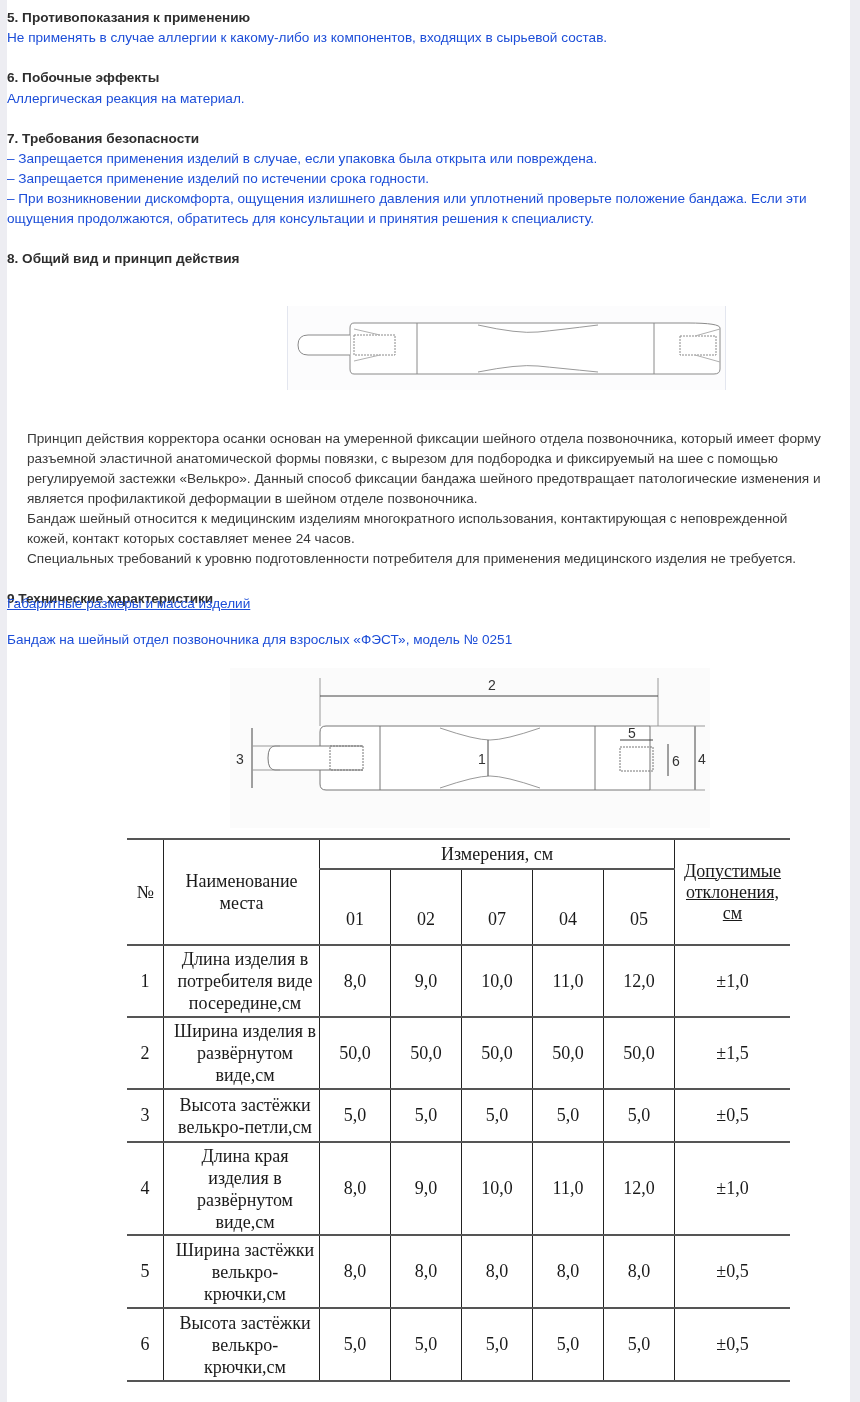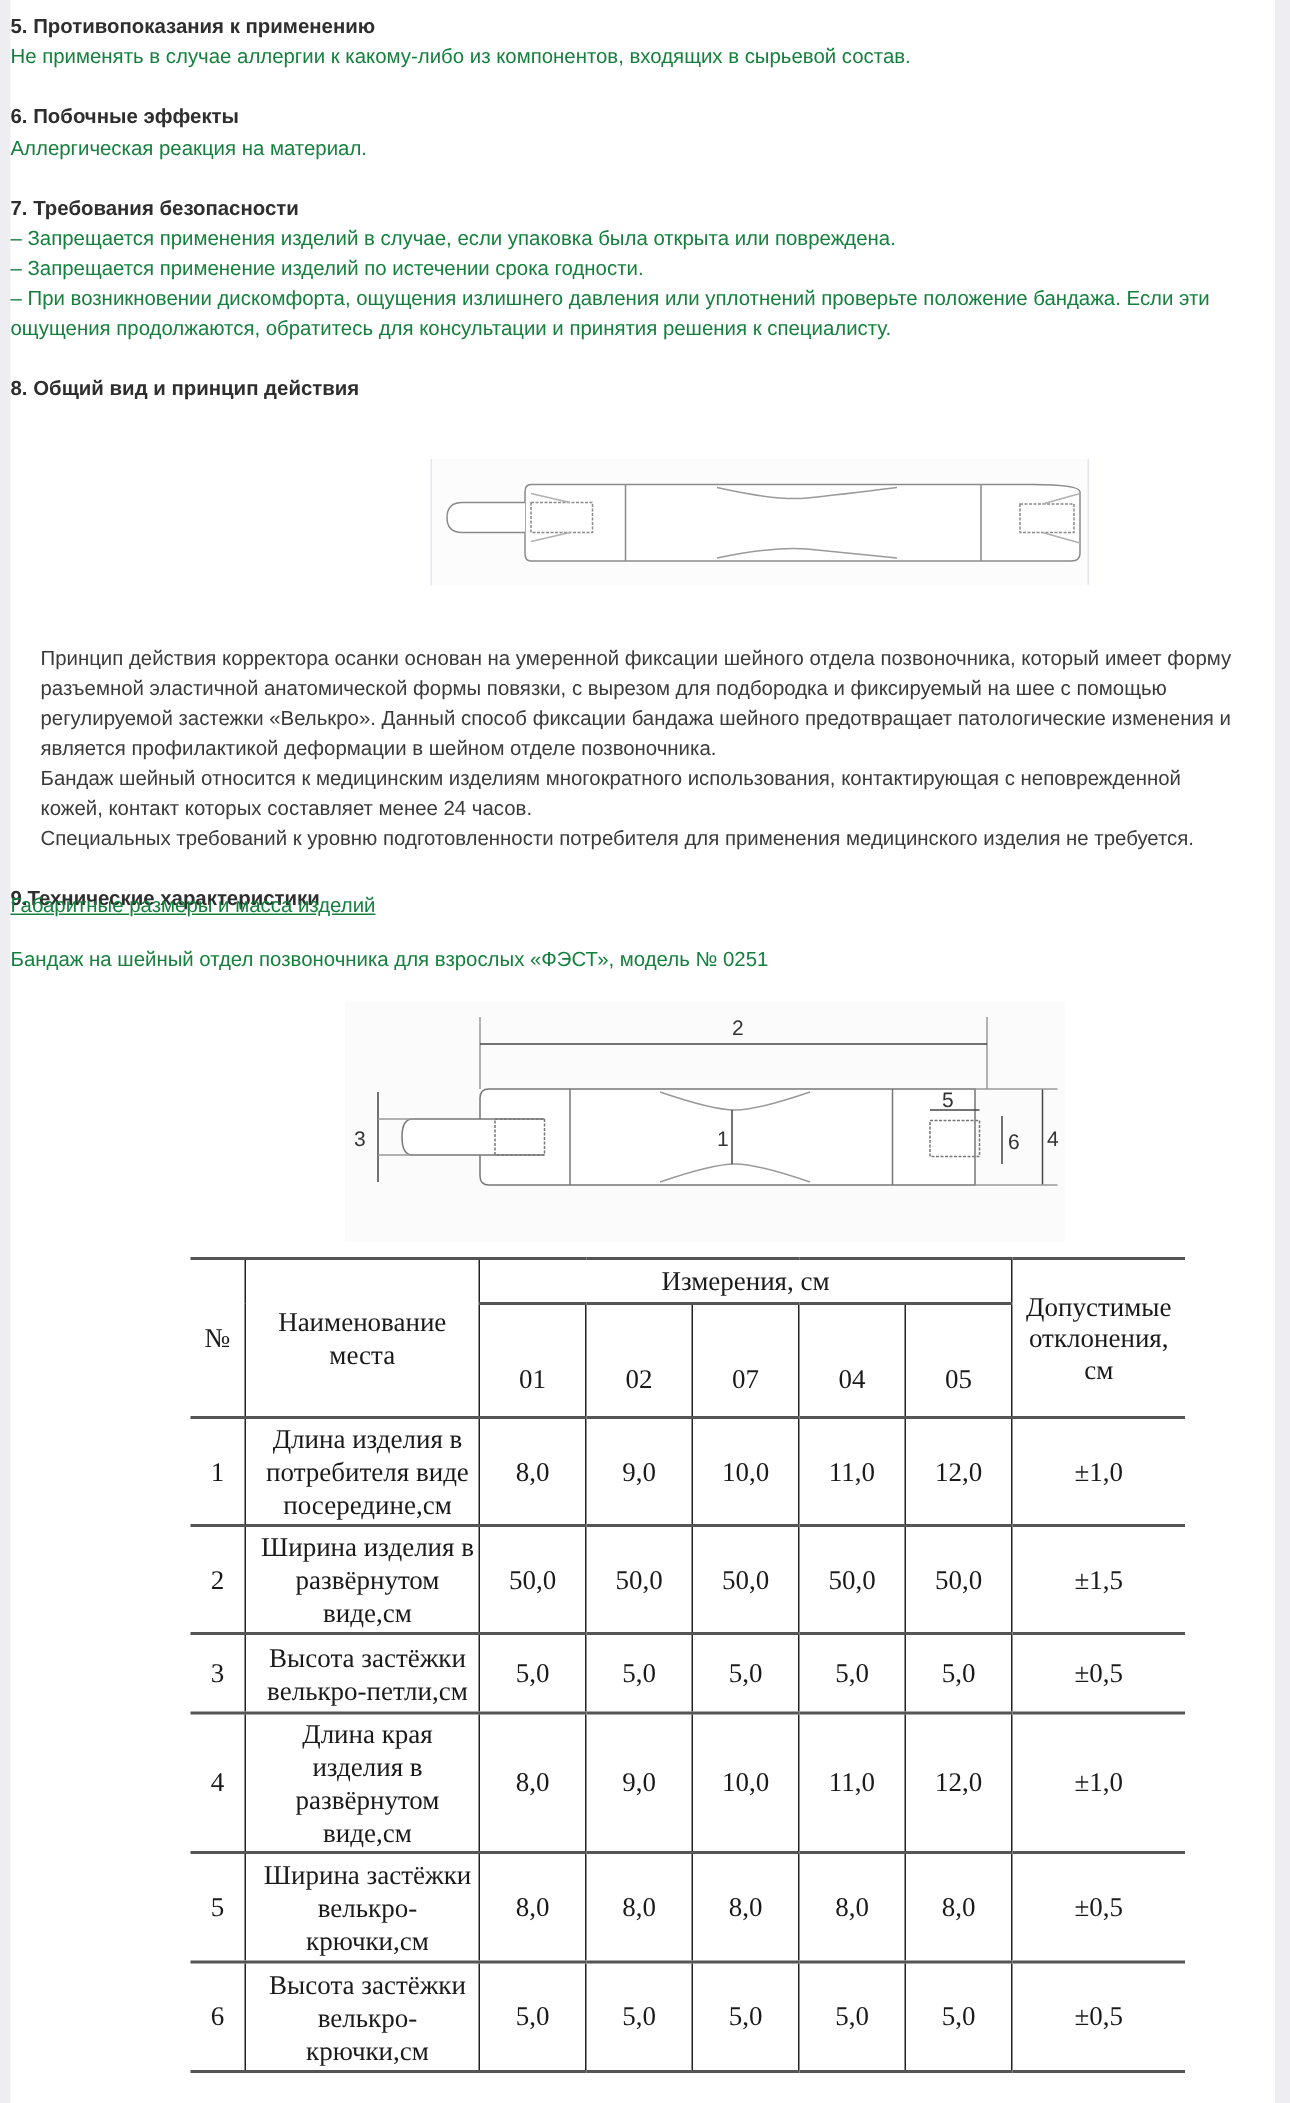--- a/index.html
+++ b/index.html
@@ -6,21 +6,21 @@
   body {
     width: 860px; height: 1402px; position: relative; overflow: hidden;
     background: #ffffff;
     font-family: "Liberation Sans", sans-serif;
     color: #333333;
   }
   .strip-left { position: absolute; left: 0; top: 0; width: 7px; height: 1402px; background: #ededf2; }
   .strip-right { position: absolute; right: 0; top: 0; width: 10px; height: 1402px; background: #ededf2; }
   .content { position: absolute; left: 7px; top: 0; width: 843px; font-size: 13.6px; line-height: 20px; }
   .h { font-weight: bold; color: #2e2e2e; position: absolute; left: 0; white-space: nowrap; }
-  .p { position: absolute; left: 0; white-space: nowrap; color: #15803d; }
+  .p { position: absolute; left: 0; white-space: nowrap; color: #1d4ed8; }
   .para { position: absolute; left: 0; width: 843px; color: #3a3a3a; padding-left: 20px; }
   .para div { white-space: nowrap; }
   .u { text-decoration: underline; }
 
   .fig1 { position: absolute; left: 287px; top: 306px; width: 437px; height: 84px; background: #fcfcfd; border-left: 1px solid #e3e6ef; border-right: 1px solid #e3e6ef; }
   .fig2 { position: absolute; left: 230px; top: 668px; width: 480px; height: 160px; background: #fbfbfb; }
 
   table.spec {
     position: absolute; left: 127px; top: 838px; width: 663px;
     border-collapse: collapse;
@@ -32,21 +32,21 @@
     border-top: 2px solid #555; border-bottom: 2px solid #555;
     font-weight: normal; padding: 0; text-align: center; vertical-align: middle;
   }
   table.spec tr > *:first-child { border-left: none; }
   table.spec tr > *:last-child { border-right: none; }
   table.spec th.meas-top { height: 28px; border-bottom: 1.5px solid #222; }
   table.spec th.sz { height: 60px; vertical-align: bottom; padding-bottom: 14px; }
   table.spec td.name { text-align: center; padding-left: 7px; line-height: 22px; }
   table.spec td.num { width: 36px; }
   table.spec th.nm { width: 155px; line-height: 22px; }
-  table.spec th.tol { line-height: 21px; }
+  table.spec th.tol { line-height: 21px; text-decoration: underline; }
   table.spec .c { width: 70px; }
 </style>
 </head>
 <body>
 
 <div class="strip-left"></div>
 <div class="strip-right"></div>
 
 <div class="content">
 

